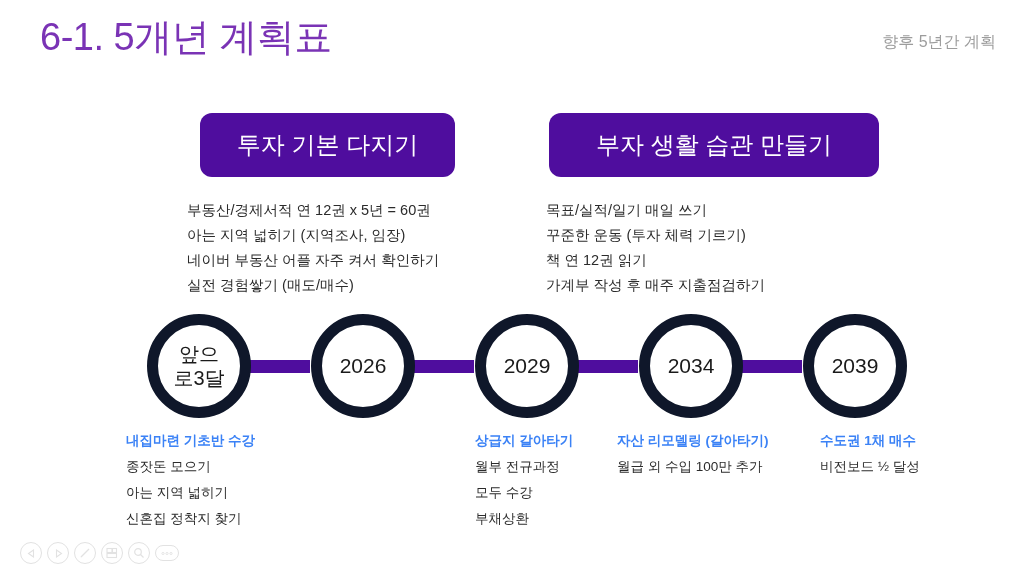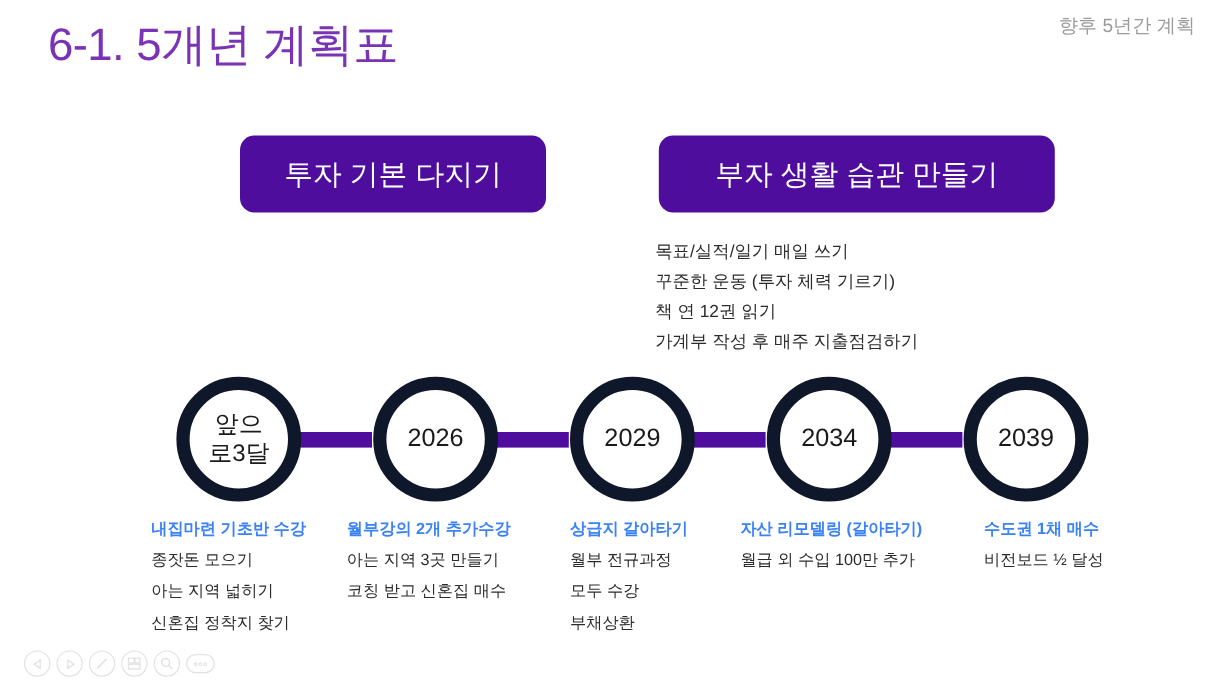--- a/index.html
+++ b/index.html
@@ -27,21 +27,21 @@
     top: 12px;
     font-size: 38px;
     font-weight: 400;
     color: #7A33B5;
     letter-spacing: -0.5px;
     white-space: nowrap;
   }
   #header-note {
     position: absolute;
     right: 32px;
-    top: 12px;
+    top: 32px;
     font-size: 16px;
     color: #9c9c9c;
     white-space: nowrap;
   }
 
   
   .pill {
     position: absolute;
     background: #4F0D9E;
     border-radius: 12px;
@@ -153,20 +153,26 @@
 <body>
 
 <div id="slide">
 
   <div id="page-title">6-1. 5개년 계획표</div>
   <div id="header-note">향후 5년간 계획</div>
 
   <div class="pill" id="pill-0">투자 기본 다지기</div>
   <div class="pill" id="pill-1">부자 생활 습관 만들기</div>
 
+  <div class="bullet-group" id="bullets-0">
+    <div>부동산/경제서적 연 12권 x 5년 = 60권</div>
+    <div>아는 지역 넓히기 (지역조사, 임장)</div>
+    <div>네이버 부동산 어플 자주 켜서 확인하기</div>
+    <div>실전 경험쌓기 (매도/매수)</div>
+  </div>
 
   <div class="bullet-group" id="bullets-1">
     <div>목표/실적/일기 매일 쓰기</div>
     <div>꾸준한 운동 (투자 체력 기르기)</div>
     <div>책 연 12권 읽기</div>
     <div>가계부 작성 후 매주 지출점검하기</div>
   </div>
 
   <div id="timeline">
     <div class="connector" style="left:228px; width:68px;"></div>
@@ -191,25 +197,20 @@
     </div>
   </div>
 
   <div class="caption" style="left:112px; top:428px;">
     <span class="cap-head">내집마련 기초반 수강</span>
     <span class="cap-line">종잣돈 모으기</span>
     <span class="cap-line">아는 지역 넓히기</span>
     <span class="cap-line">신혼집 정착지 찾기</span>
   </div>
 
-  <div class="caption" style="left:275px; top:428px;">
-    <span class="cap-head">월부강의 2개 추가수강</span>
-    <span class="cap-line">아는 지역 3곳 만들기</span>
-    <span class="cap-line">코칭 받고 신혼집 매수</span>
-  </div>
 
   <div class="caption" style="left:461px; top:428px;">
     <span class="cap-head">상급지 갈아타기</span>
     <span class="cap-line">월부 전규과정</span>
     <span class="cap-line">모두 수강</span>
     <span class="cap-line">부채상환</span>
   </div>
 
   <div class="caption" style="left:603px; top:428px;">
     <span class="cap-head">자산 리모델링 (갈아타기)</span>

